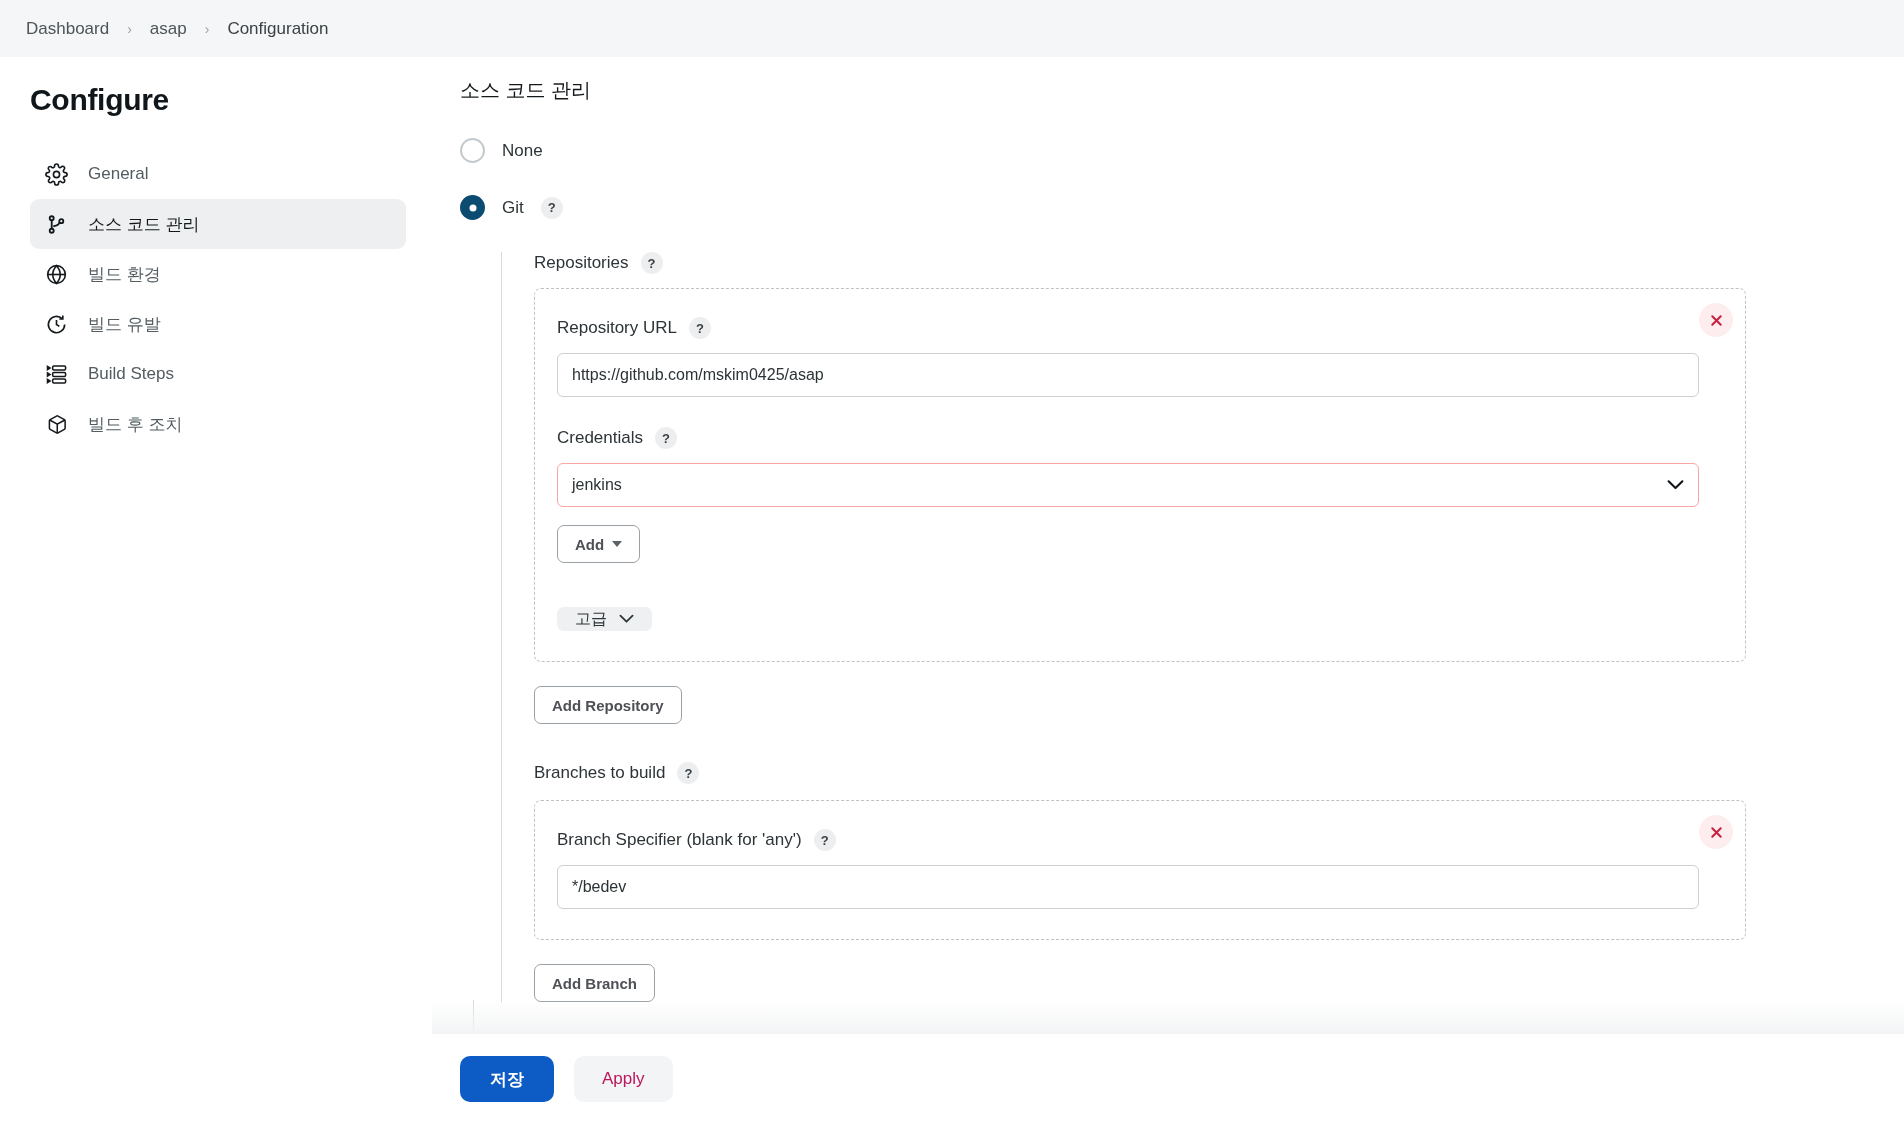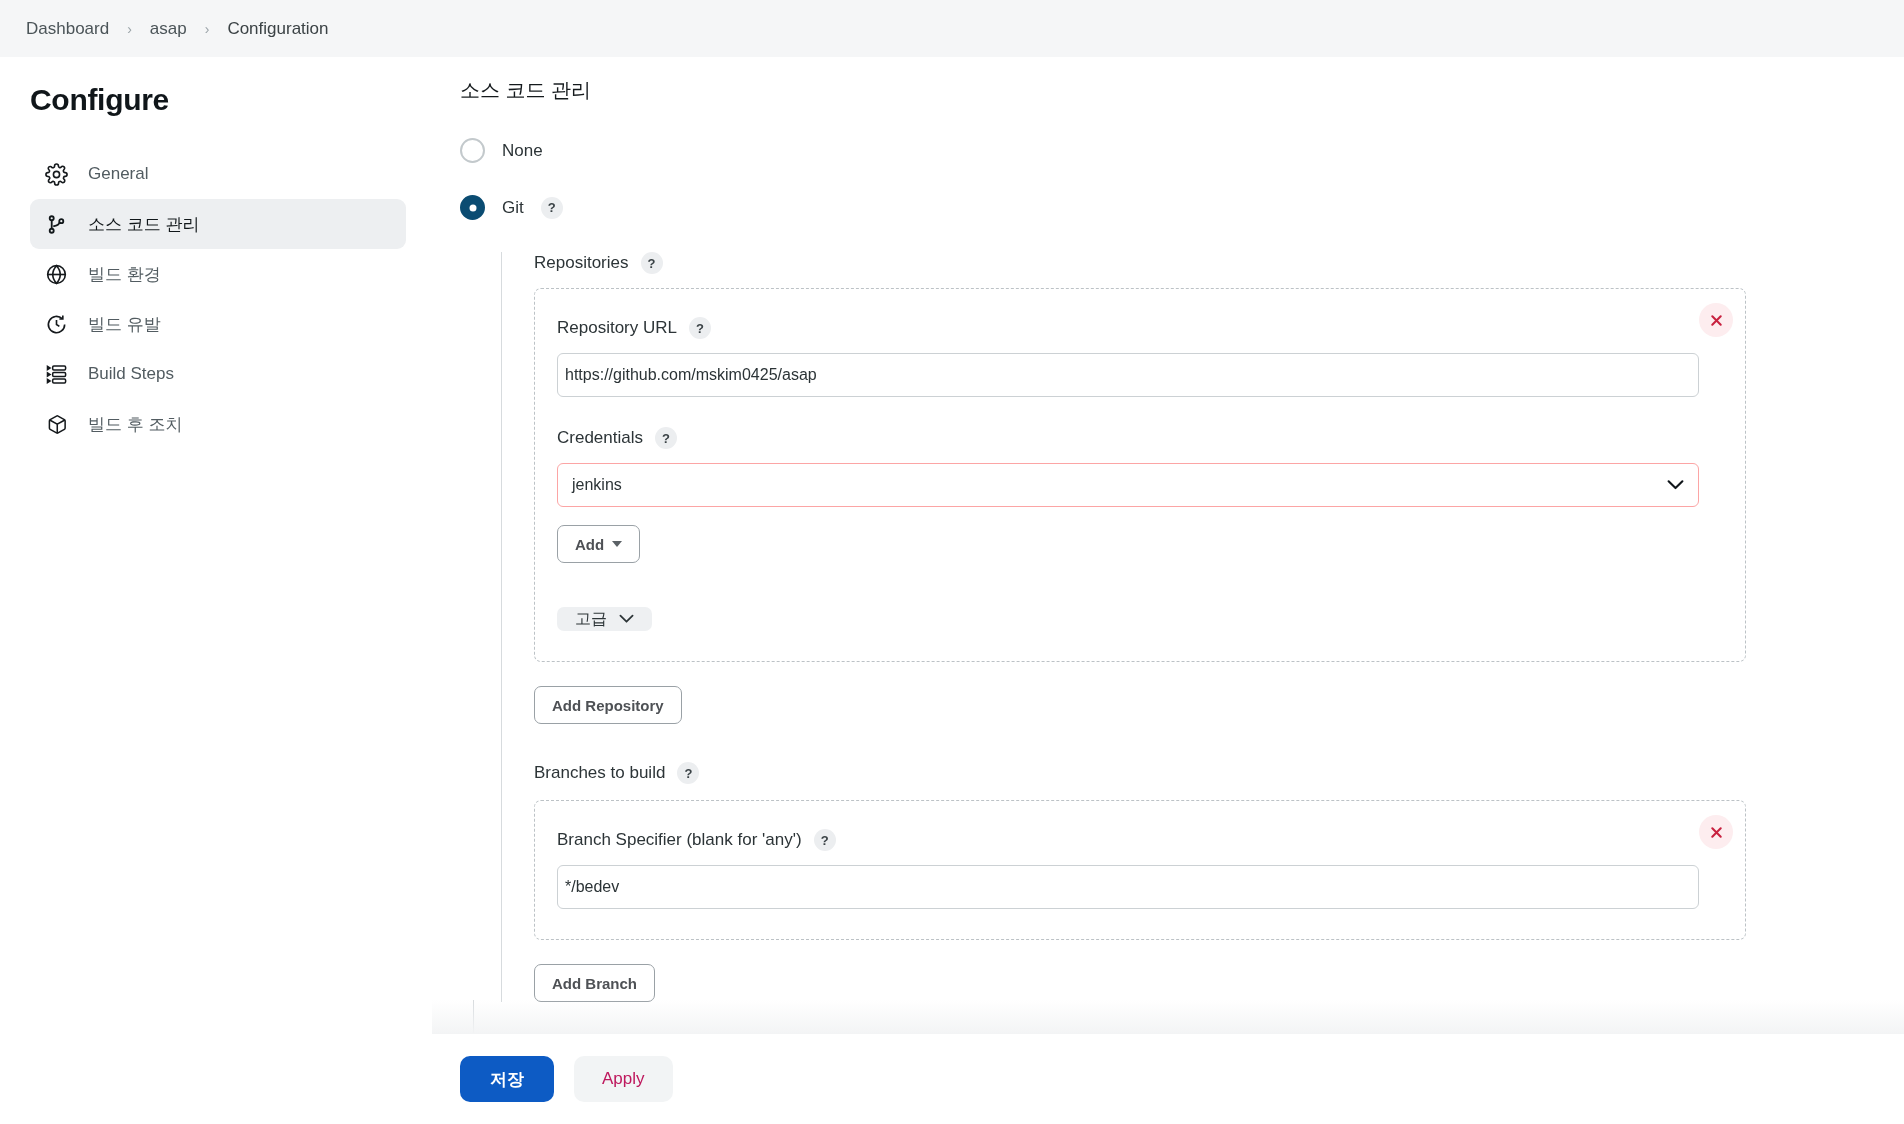--- a/index.html
+++ b/index.html
@@ -163,21 +163,21 @@
   .del-btn svg { width: 15px; height: 15px; }
 
   .text-input {
     display: block;
     width: 100%;
     max-width: 1142px;
     height: 44px;
     border: 1px solid #ccd1d4;
     border-radius: 6px;
     background: #fff;
-    padding: 0 7px;
+    padding: 0 14px;
     font-size: 16px;
     color: #2b3336;
     font-family: inherit;
     margin-bottom: 30px;
   }
   .select-wrap {
     position: relative;
     width: 100%; max-width: 1142px;
     margin-bottom: 18px;
   }

